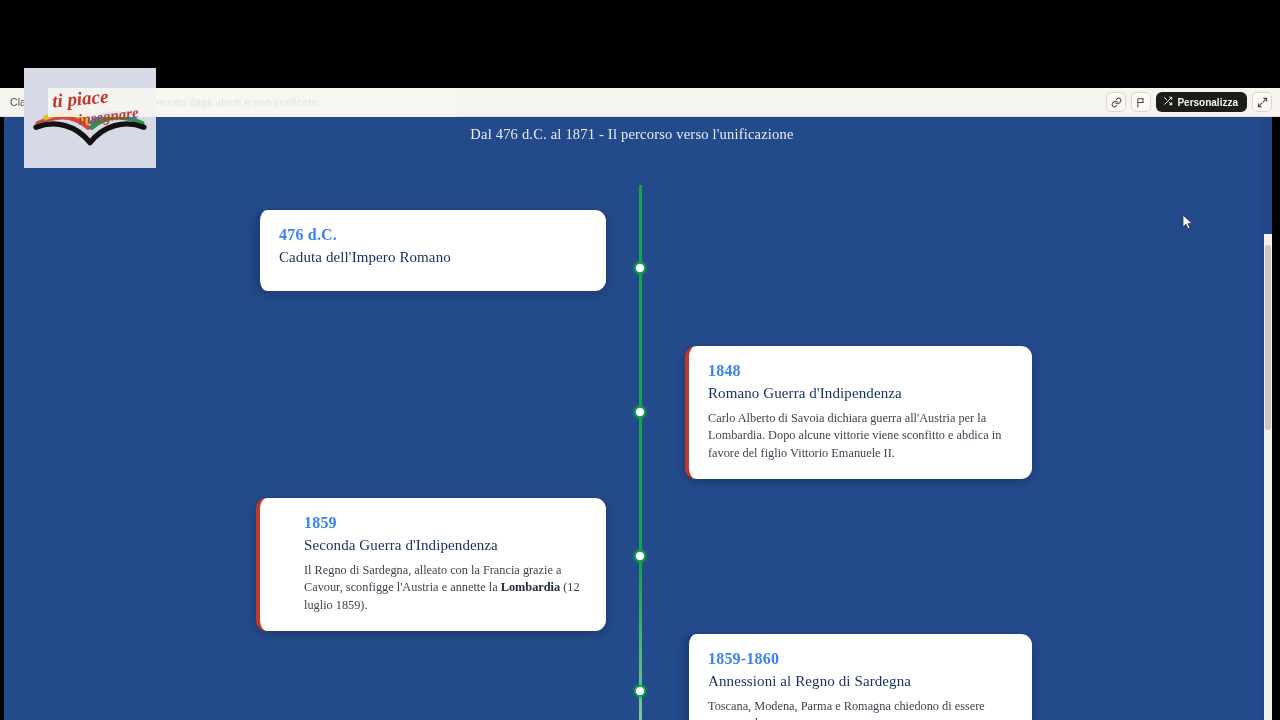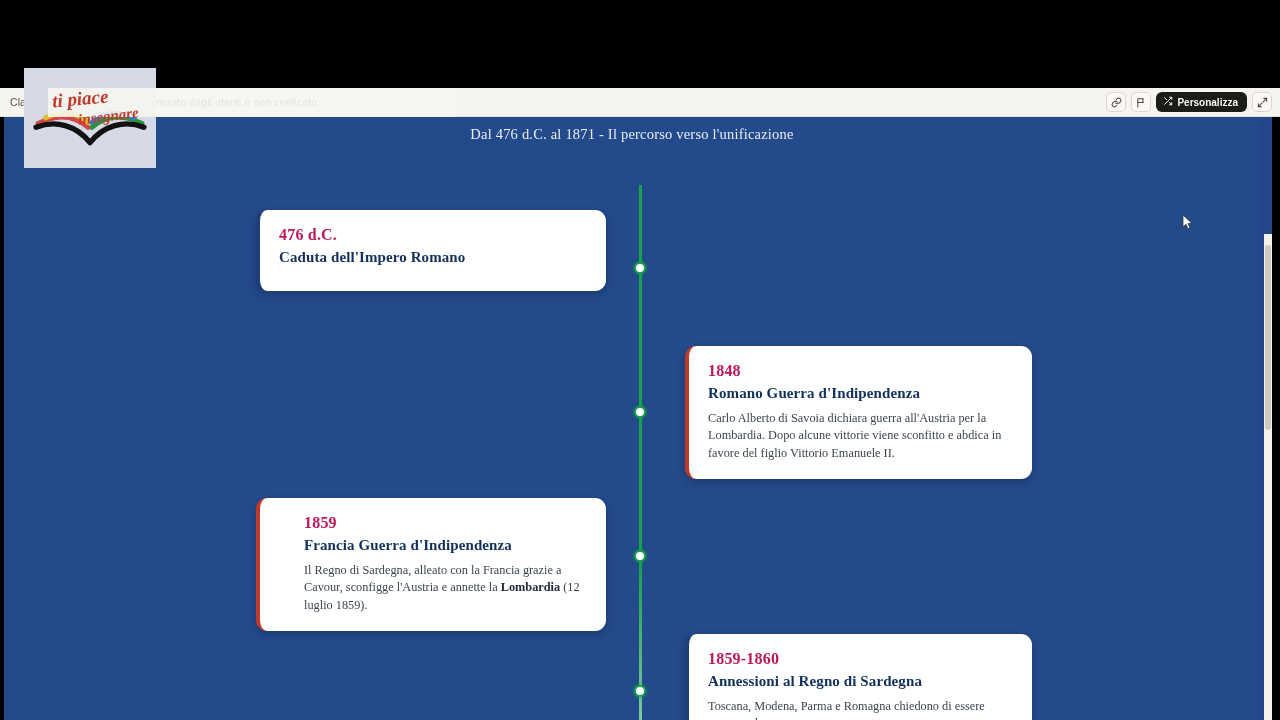--- a/index.html
+++ b/index.html
@@ -95,26 +95,26 @@
     border-radius: 11px;
     box-shadow: 0 3px 10px rgba(0,0,0,.22);
     padding: 16px 19px 17px 19px;
     overflow: hidden;
   }
   .card.accent-navy { border-left: 4px solid #1c3f7c; }
   .card.accent-red  { border-left: 4px solid #c0392b; }
 
   .card-year {
     font-family: "Liberation Serif", serif;
-    font-size: 16px; font-weight: bold; color: #be185d;
+    font-size: 16px; font-weight: bold; color: #3b82f6;
     letter-spacing: .2px; margin-bottom: 5px;
   }
   .card-heading {
     font-family: "Liberation Serif", serif;
-    font-size: 15px; font-weight: bold; color: #12305e;
+    font-size: 15px; font-weight: normal; color: #12305e;
     letter-spacing: .1px; margin-bottom: 8px;
   }
   .card-body {
     font-family: "Liberation Serif", serif;
     font-size: 12.3px; line-height: 1.42; color: #3d4450;
   }
   .card-body b { color: #22293a; }
 
   
   #card-1 { left: 252px; top: 93px;  width: 350px; }
@@ -235,21 +235,21 @@
       </div>
 
       <div class="card accent-red" id="card-2">
         <div class="card-year">1848</div>
         <div class="card-heading">Romano Guerra d'Indipendenza</div>
         <div class="card-body">Carlo Alberto di Savoia dichiara guerra all'Austria per la Lombardia. Dopo alcune vittorie viene sconfitto e abdica in favore del figlio Vittorio Emanuele II.</div>
       </div>
 
       <div class="card accent-red" id="card-3">
         <div class="card-year">1859</div>
-        <div class="card-heading">Francia Guerra d'Indipendenza</div>
+        <div class="card-heading">Seconda Guerra d'Indipendenza</div>
         <div class="card-body"><span>Il Regno di Sardegna, alleato con la Francia grazie a Cavour, sconfigge l'Austria e annette la </span><b>Lombardia</b><span> (12 luglio 1859).</span></div>
       </div>
 
       <div class="card accent-navy" id="card-4">
         <div class="card-year">1859-1860</div>
         <div class="card-heading">Annessioni al Regno di Sardegna</div>
         <div class="card-body">Toscana, Modena, Parma e Romagna chiedono di essere annesse al</div>
       </div>
 
     </div>

